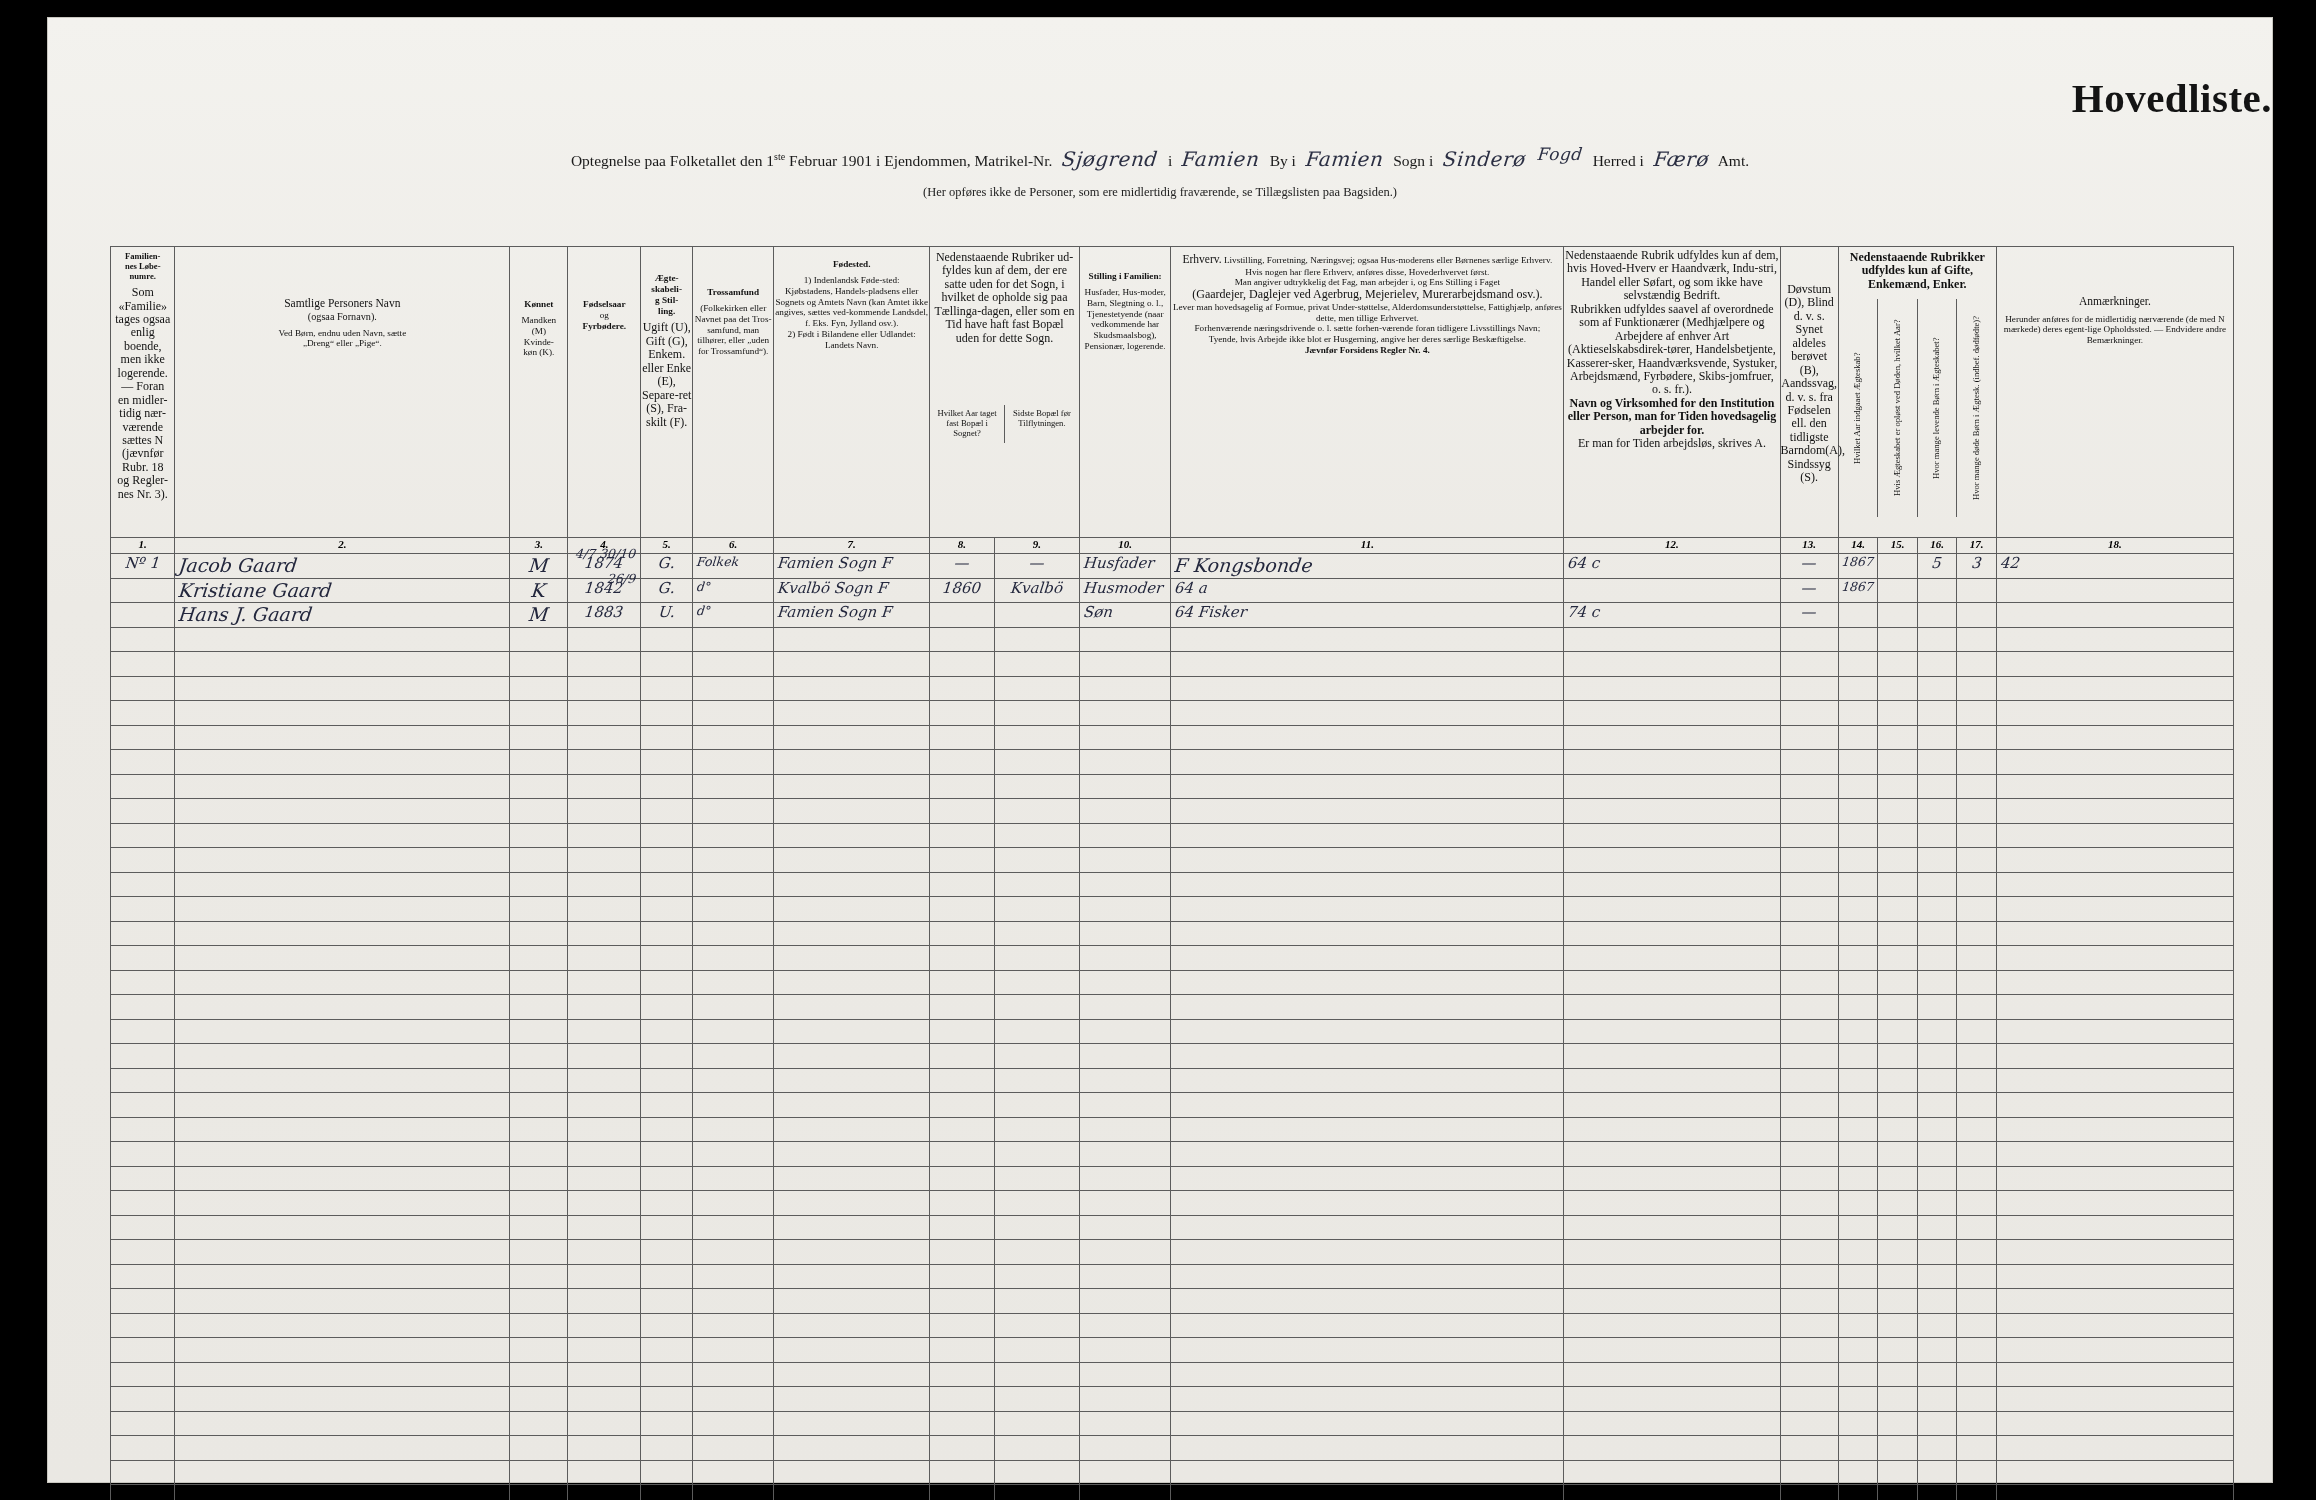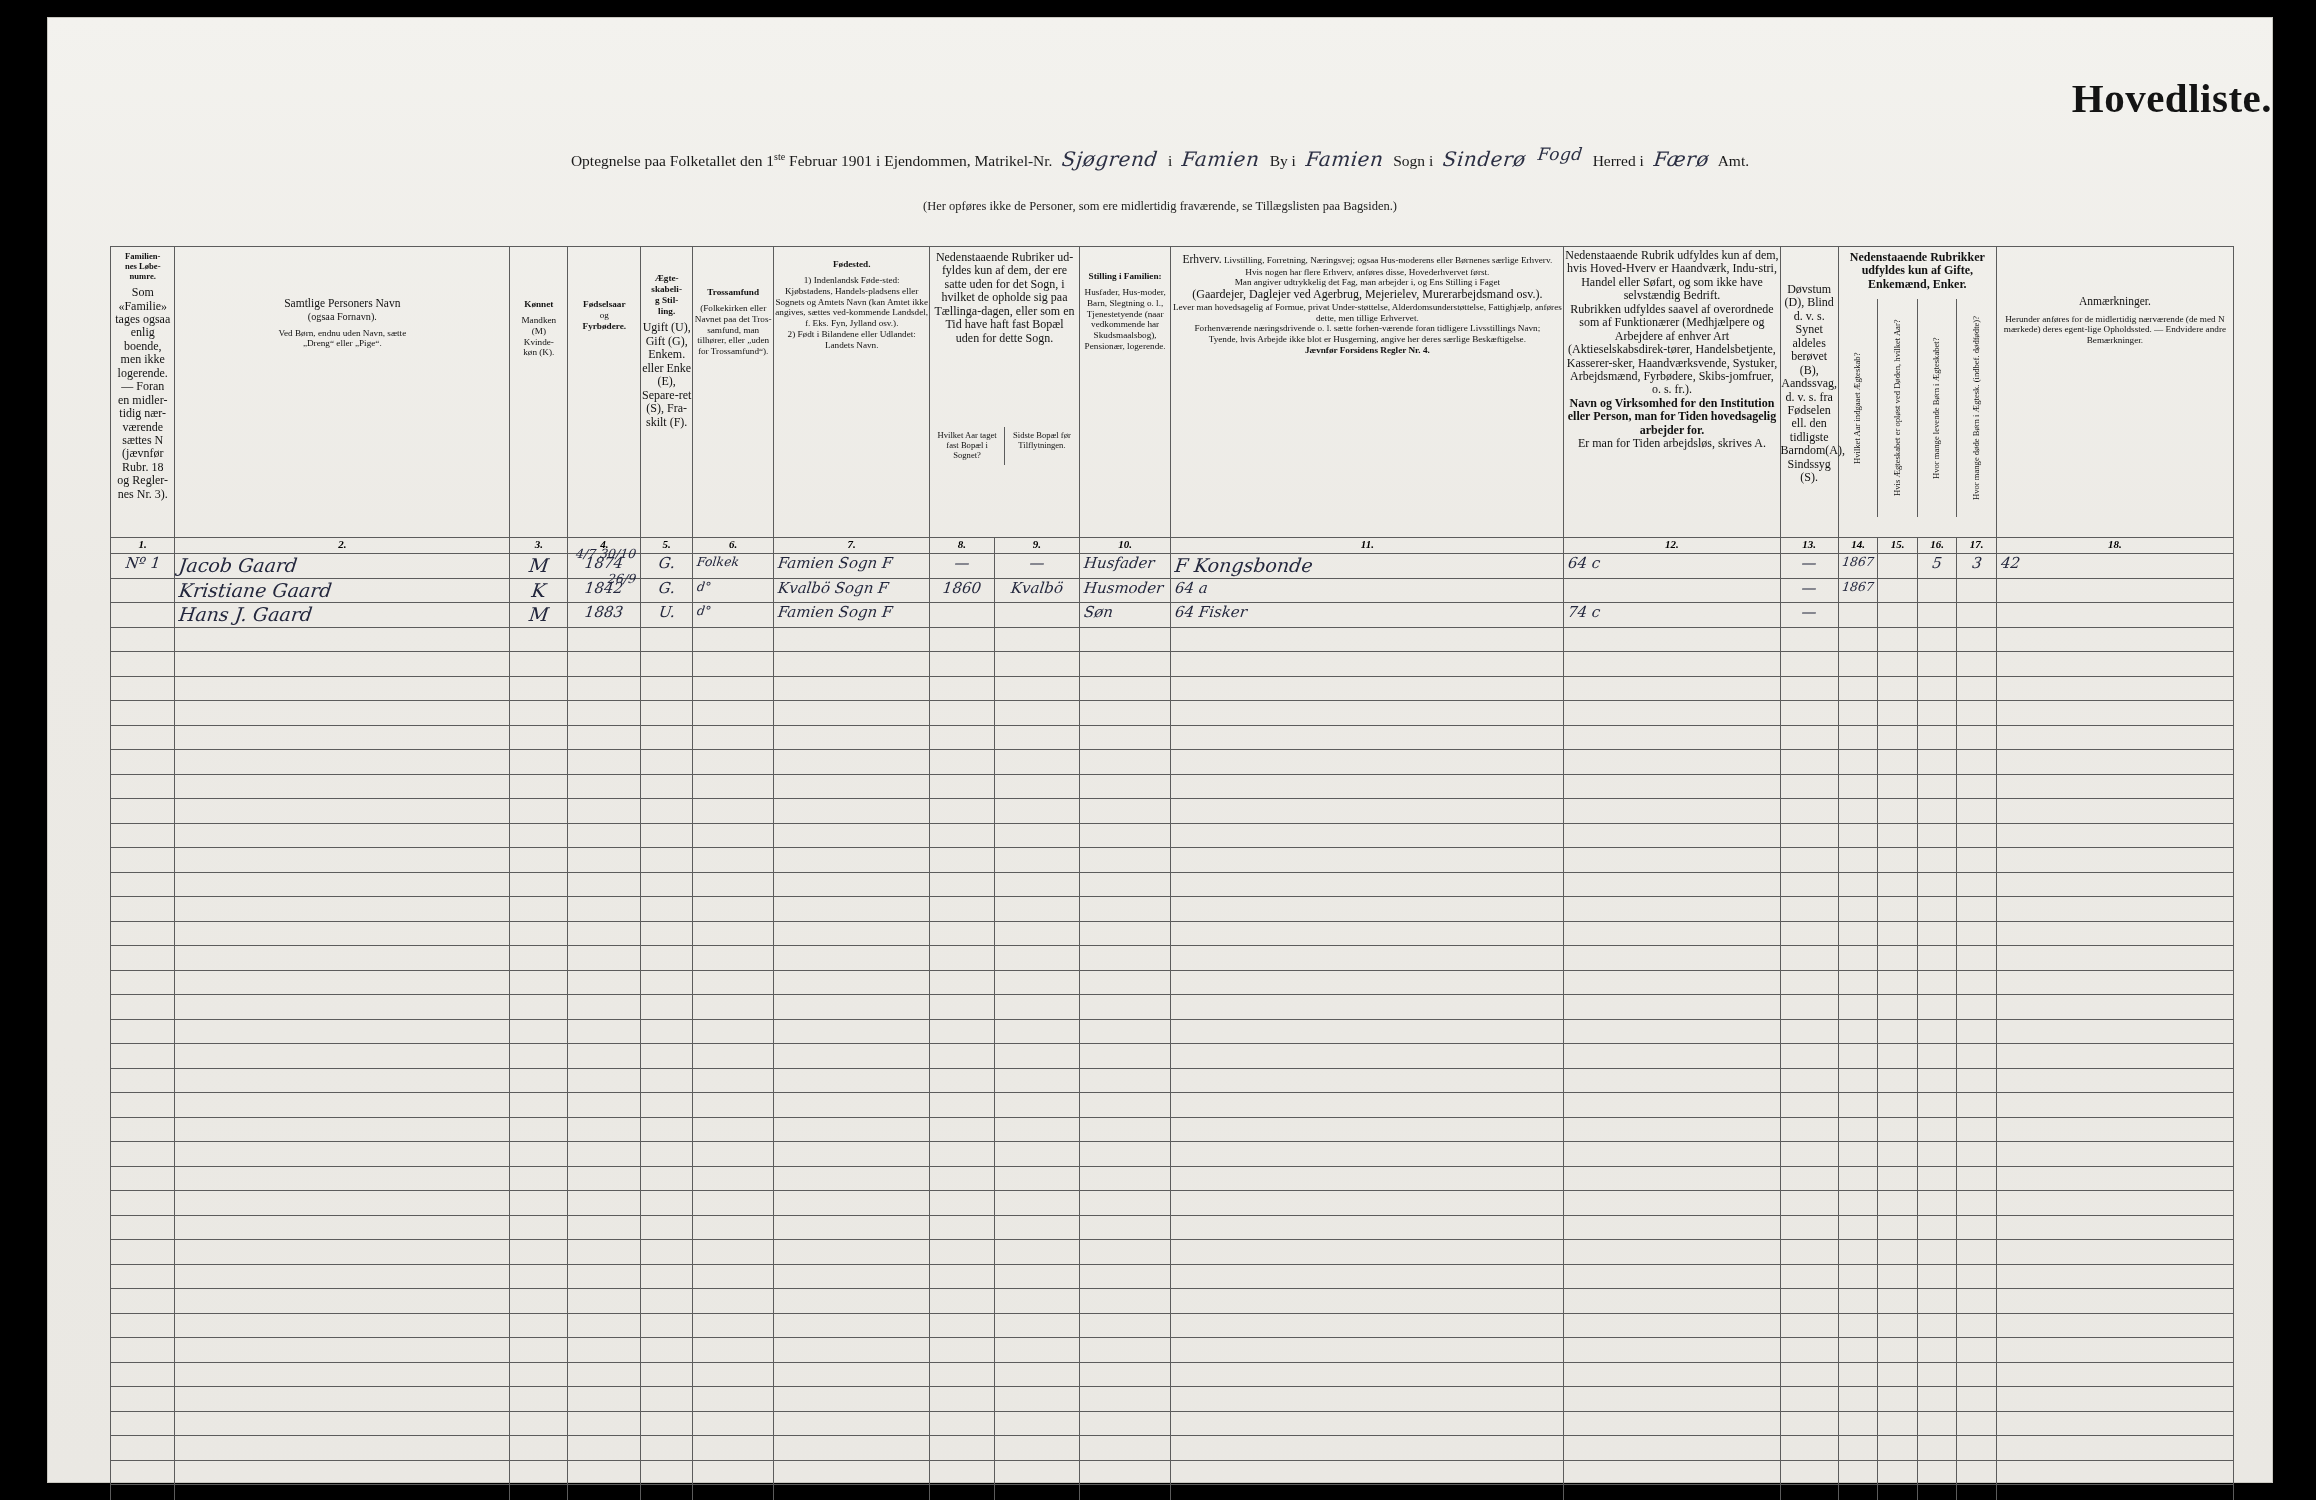--- a/index.html
+++ b/index.html
@@ -53,21 +53,21 @@
     color: #2b2f43;
     letter-spacing: 0.5px;
     transform: skewX(-6deg);
     display: inline-block;
     padding: 0 6px;
   }
   .hw.small { font-size: 17px; }
   .note {
     text-align: center;
     font-size: 12.5px;
-    margin-top: 28px;
+    margin-top: 14px;
     color: #222;
   }
 
   
   .tablewrap {
     position: absolute;
     left: 62px;
     top: 228px;
     right: 38px;
     bottom: 22px;
@@ -269,21 +269,21 @@
               <span>Kjøbstadens, Handels-pladsens eller Sognets og Amtets Navn (kan Amtet ikke angives, sættes ved-kommende Landsdel, f. Eks. Fyn, Jylland osv.).</span><br>
               <span>2) Født i Bilandene eller Udlandet:</span><br>
               <span>Landets Navn.</span>
             </div>
           </th>
 
           <th class="hdr-cell" colspan="2">
             <div style="padding:4px 3px">
               <span class="tiny">Nedenstaaende Rubriker ud-fyldes kun af dem, der ere satte uden for det Sogn, i hvilket de opholde sig paa Tællinga-dagen, eller som en Tid have haft fast Bopæl uden for dette Sogn.</span>
             </div>
-            <div class="sub2" style="margin-top:78px">
+            <div class="sub2" style="margin-top:56px">
               <div style="border-right:1px solid #5c5c5c; padding:4px 3px">Hvilket Aar taget fast Bopæl i Sognet?</div>
               <div style="padding:4px 3px">Sidste Bopæl før Tilflytningen.</div>
             </div>
           </th>
 
           <th class="hdr-cell">
             <div style="padding-top:24px">
               <b>Stilling i Familien:</b>
               <span class="sp"></span>
               <span>Husfader, Hus-moder, Barn, Slegtning o. l., Tjenestetyende (naar vedkommende har Skudsmaalsbog), Pensionær, logerende.</span>

